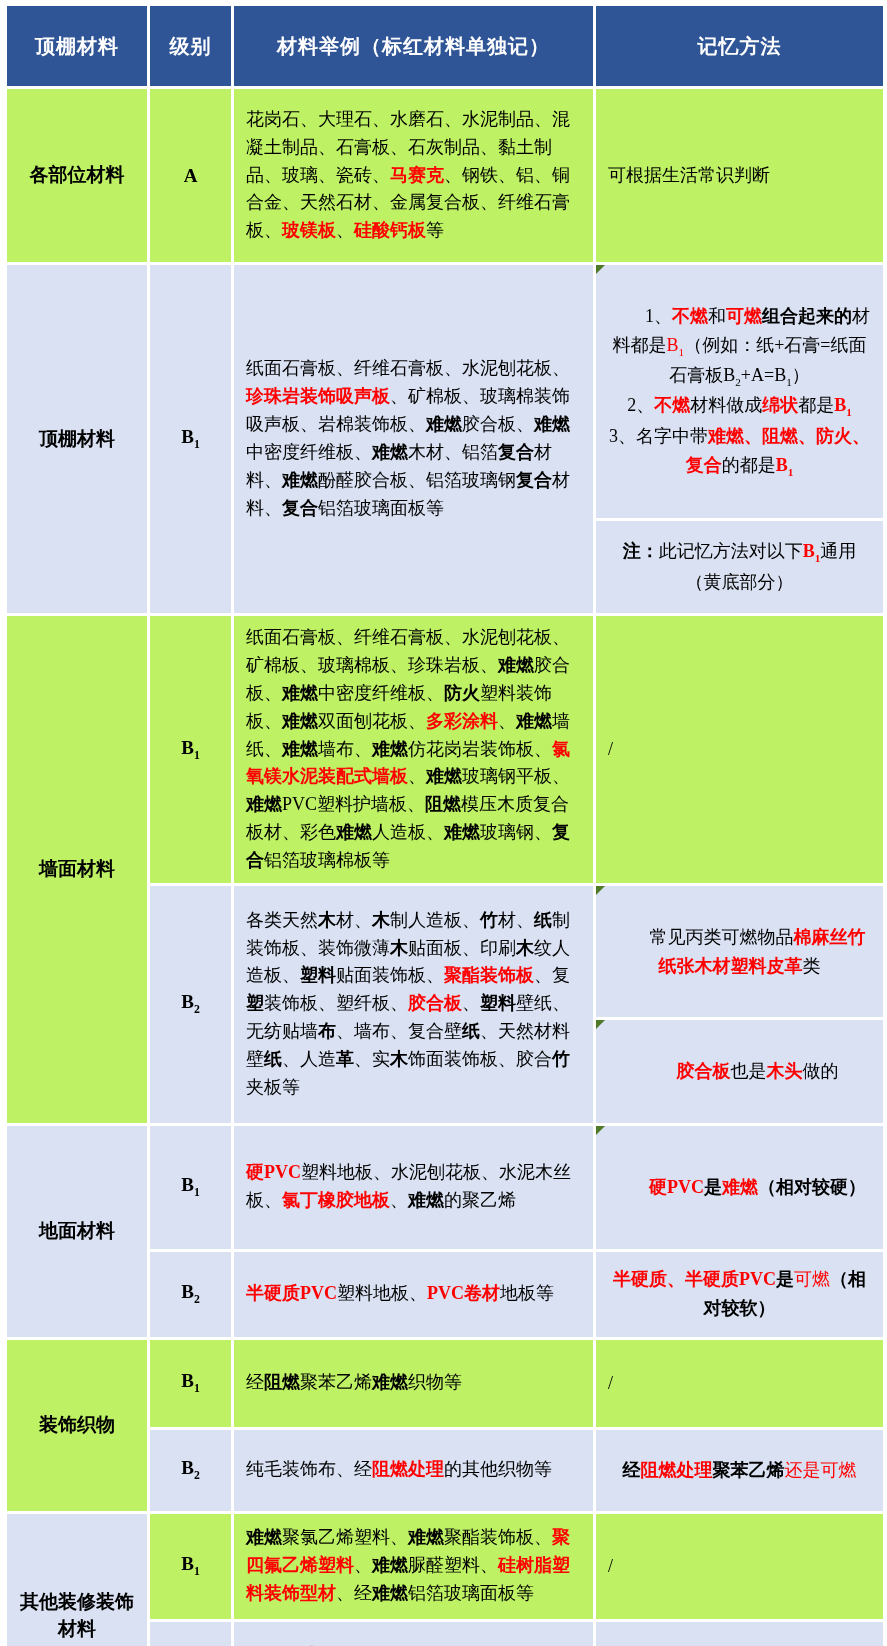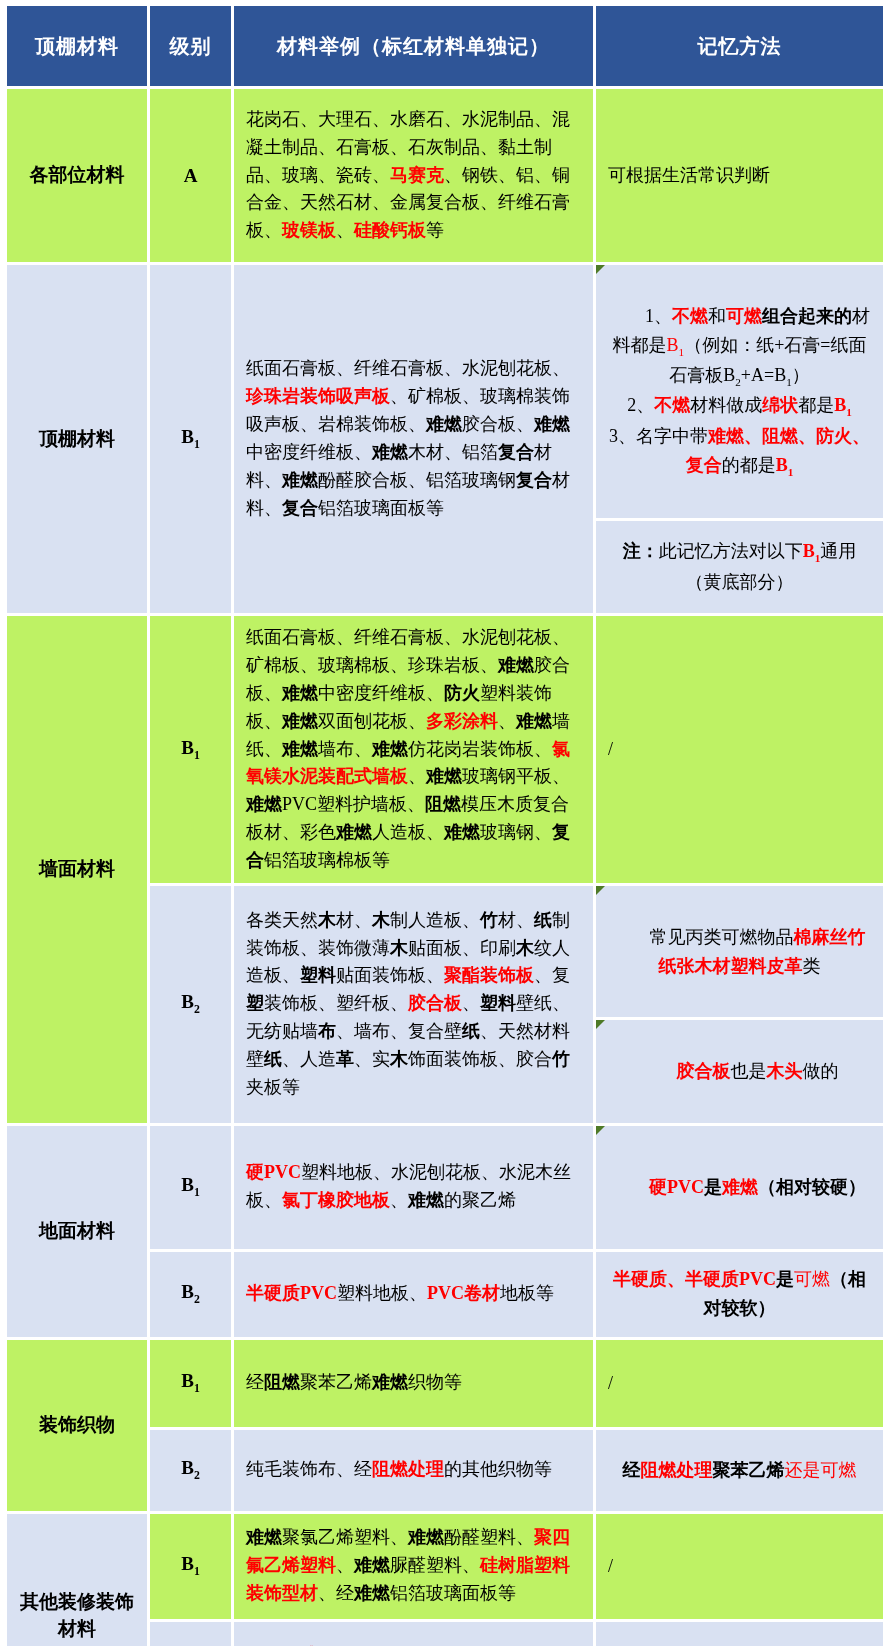--- a/index.html
+++ b/index.html
@@ -106,21 +106,21 @@
 
     <tr style="height:84px">
       <td class="lvl blue"><span class="b">B</span><span class="b sub">2</span></td>
       <td class="ex blue"><span>纯毛装饰布、经</span><span class="b r">阻燃处理</span><span>的其他织物等</span></td>
       <td class="mem blue"><span class="b">经</span><span class="b r">阻燃处理</span><span class="b">聚苯乙烯</span><span class="r">还是可燃</span></td>
     </tr>
 
     <tr style="height:108px">
       <td class="cat blue" rowspan="2"><span class="b">其他装修装饰材料</span></td>
       <td class="lvl gray"><span class="b">B</span><span class="b sub">1</span></td>
-      <td class="ex gray"><span class="b">难燃</span><span>聚氯乙烯塑料、</span><span class="b">难燃</span><span>酚醛塑料、</span><span class="b r">聚四氟乙烯塑料</span><span>、</span><span class="b">难燃</span><span>脲醛塑料、</span><span class="b r">硅树脂塑料装饰型材</span><span>、经</span><span class="b">难燃</span><span>铝箔玻璃面板等</span></td>
+      <td class="ex gray"><span class="b">难燃</span><span>聚氯乙烯塑料、</span><span class="b">难燃</span><span>聚酯装饰板、</span><span class="b r">聚四氟乙烯塑料</span><span>、</span><span class="b">难燃</span><span>脲醛塑料、</span><span class="b r">硅树脂塑料装饰型材</span><span>、经</span><span class="b">难燃</span><span>铝箔玻璃面板等</span></td>
       <td class="mem gray center"><span>/</span></td>
     </tr>
 
     <tr style="height:100px">
       <td class="lvl blue"></td>
       <td class="ex blue"><span>经</span><span class="b r">阻燃处理</span><span>的聚乙烯、聚丙烯、聚氨酯、聚苯乙烯、玻璃钢、化纤织物、木制品等</span></td>
       <td class="mem blue"></td>
     </tr>
   </tbody>
     </table>

